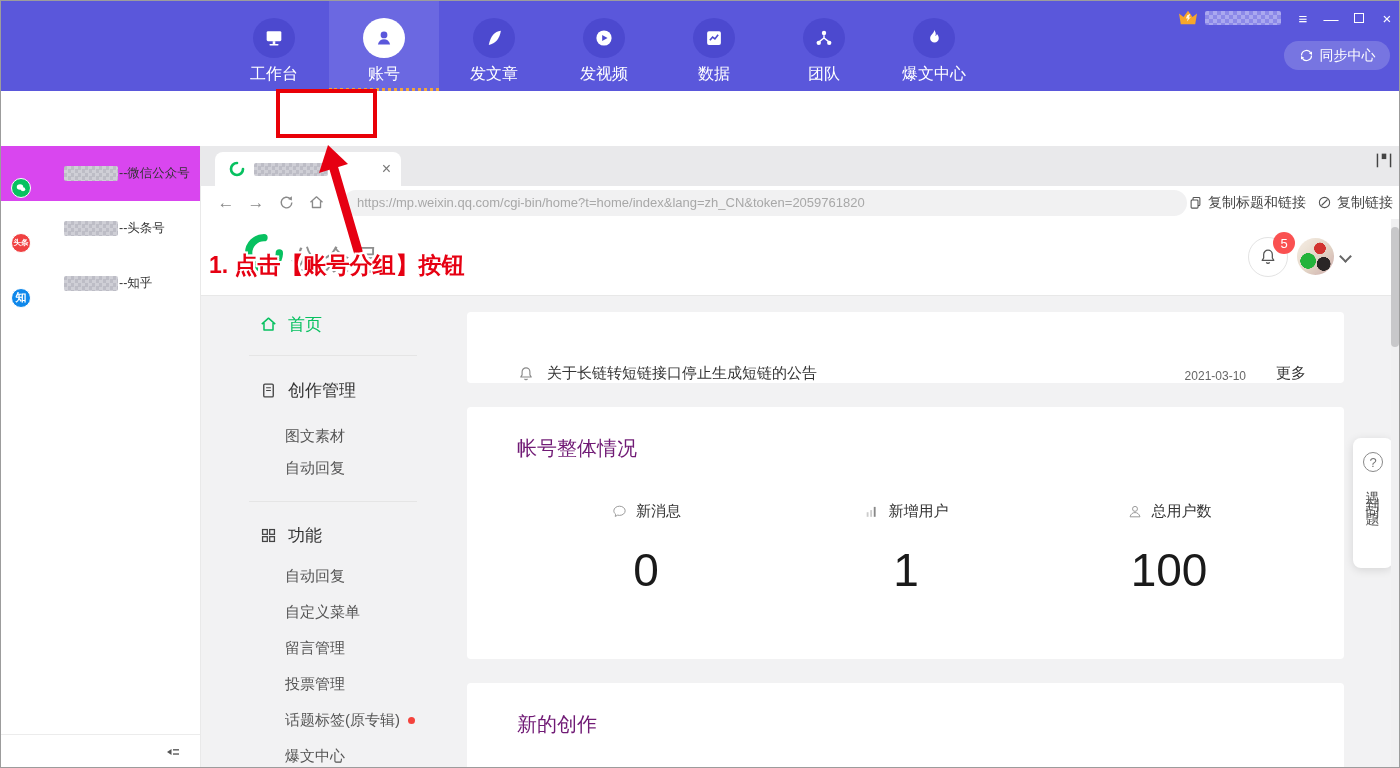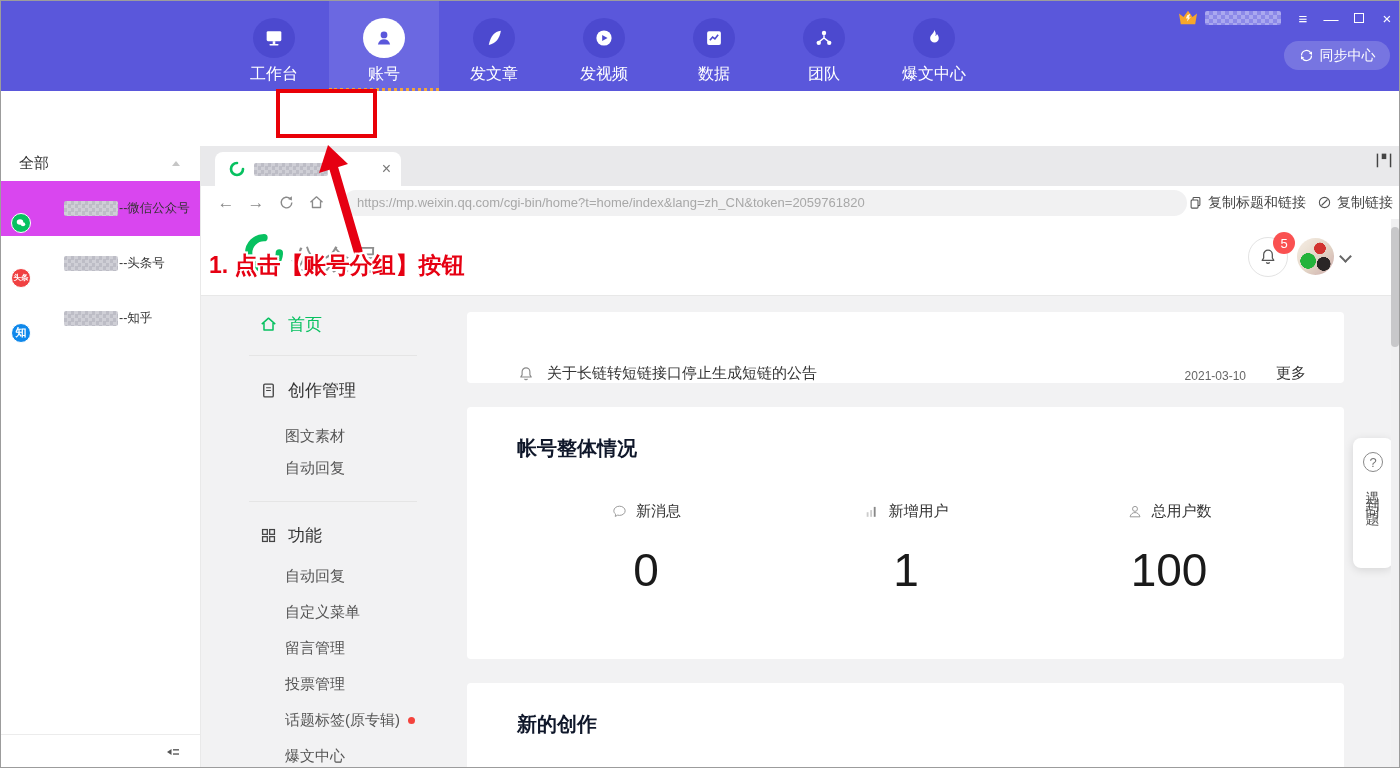--- a/index.html
+++ b/index.html
@@ -116,21 +116,21 @@
   .wmenu-div { position:absolute; left:48px; width:168px; height:1px; background:#e5e5e5; }
   .red-dot { display:inline-block; width:7px; height:7px; border-radius:50%; background:#f4433c;
     margin-left:8px; }
   
   .card { position:absolute; left:266px; width:877px; background:#fff; border-radius:4px; }
   .announce { top:93px; height:71px; display:flex; align-items:flex-end; padding:0 38px 0 50px; }
   .announce-text { margin-left:12px; font-size:15px; color:#333; }
   .announce-date { margin-left:auto; font-size:12px; color:#666; }
   .announce-more { margin-left:30px; font-size:15px; color:#333; cursor:pointer; }
   .overview { top:188px; height:252px; }
-  .card-title { position:absolute; left:50px; top:28px; font-size:20px; color:#0f172a;font-weight:bold; }
+  .card-title { position:absolute; left:50px; top:28px; font-size:20px; color:#701a75; }
   .stat-col { position:absolute; top:95px; transform:translateX(-50%); display:flex;
     flex-direction:column; align-items:center; }
   .stat-label-row { display:flex; align-items:center; gap:8px; font-size:15px; color:#333; }
   .stat-value { margin-top:22px; font-size:46px; color:#1a1a1a; }
   .creation { top:464px; height:120px; }
   
   .help-float { position:absolute; left:1152px; top:219px; width:40px; height:130px; background:#fff;
     border-radius:8px; box-shadow:0 2px 10px rgba(0,0,0,0.12); display:flex; flex-direction:column;
     align-items:center; padding-top:14px; cursor:pointer; }
   .q-circle { width:20px; height:20px; border:1.5px solid #8a8a8a; border-radius:50%; color:#777;
@@ -260,24 +260,20 @@
     <div class="search-wrap">
       <input type="text" placeholder="请输入要搜索的账号" style="">
       <svg width="17" height="17" viewBox="0 0 24 24">
           <circle cx="10.5" cy="10.5" r="6.5" stroke="#bbb" stroke-width="1.8" fill="none"></circle>
           <path d="M15.5 15.5L20 20" stroke="#bbb" stroke-width="1.8"></path>
         </svg>
     </div>
   </div>
 
   <div class="sidebar">
-    <div class="sb-head">
-      <span class="sb-head-label">全部</span>
-      <span class="caret-up"></span>
-    </div>
     <div class="acct-row selected">
       <span class="avatar-wrap">
         <span class="avatar avatar-1"></span>
         <span class="plat-badge badge-wechat">
           <svg width="12" height="12" viewBox="0 0 24 24">
               <ellipse cx="10" cy="10" rx="6.5" ry="5.5" fill="#fff"></ellipse>
               <ellipse cx="16" cy="14.5" rx="4.5" ry="4" fill="#fff"></ellipse>
             </svg>
         </span>
       </span>

